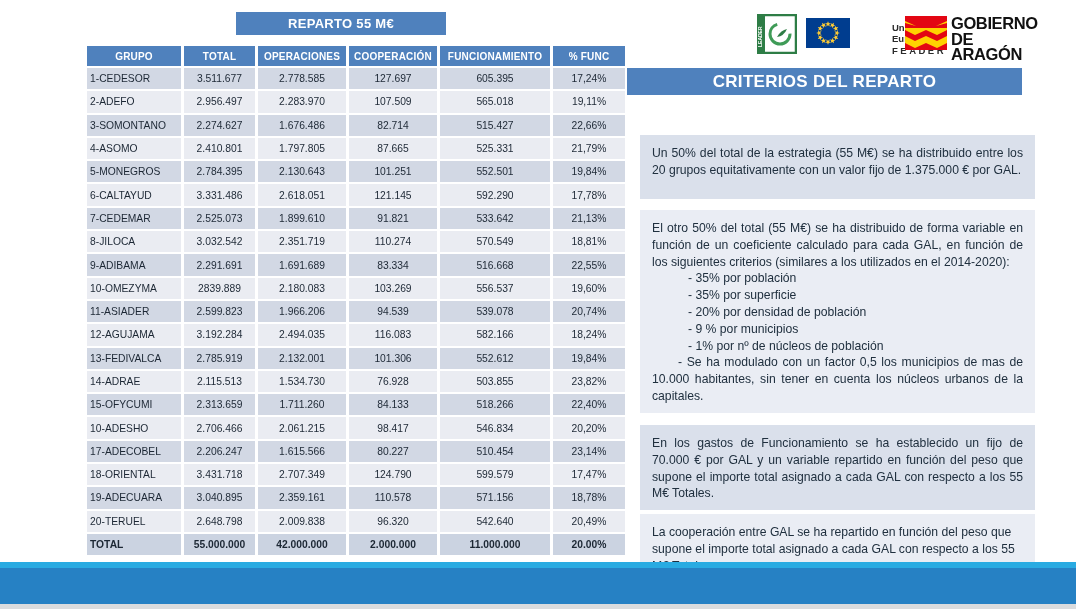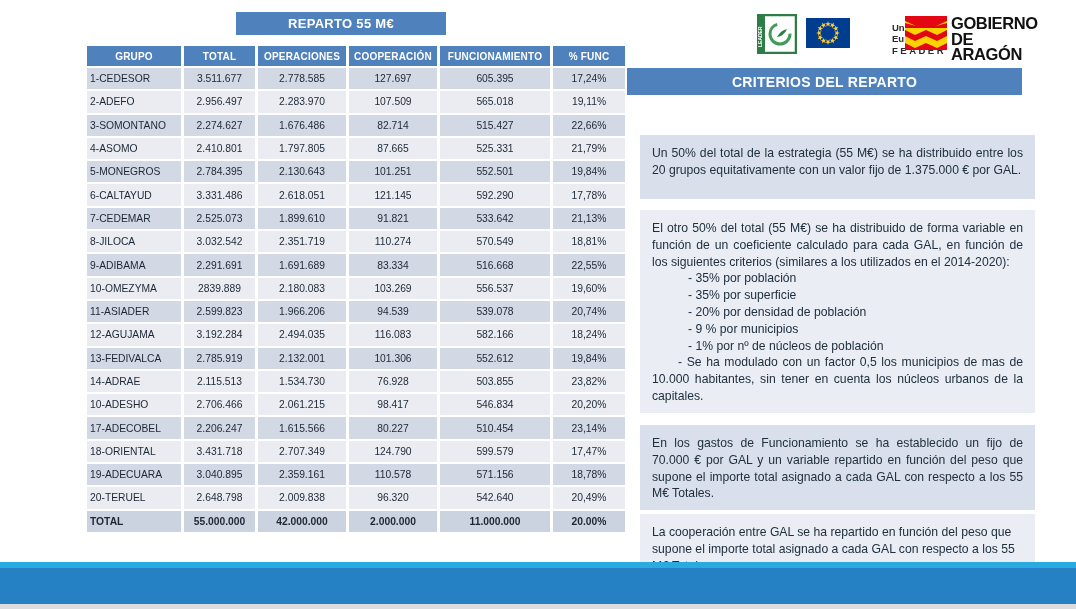--- a/index.html
+++ b/index.html
@@ -29,21 +29,21 @@
   table.reparto td { height:21.3px; text-align:center; padding:0 3px; }
   table.reparto td.cname { text-align:left; }
   tr.odd  td { background:#D2D8E4; }
   tr.even td { background:#EAECF2; }
   tr.total td { background:#CBD3E1; font-weight:bold; }
 
   
   .criterios { position:absolute; left:627px; top:68px; width:395px; }
   .crit-title {
     height:27px; background:#4F81BD; color:#fff; font-weight:bold;
-    font-size:14px; display:flex; align-items:center; justify-content:center;
+    font-size:17px; display:flex; align-items:center; justify-content:center;
     letter-spacing:.3px;
   }
   .blocks { position:relative; }
   .block {
     position:absolute; left:13px; width:395px; box-sizing:border-box;
     padding:10px 12px 8px 12px; font-size:12.2px; line-height:16.8px;
     color:#20303f;
   }
   .block.dark  { background:#DAE0EB; }
   .block.light { background:#EAEDF4; }
@@ -203,20 +203,28 @@
           <td>552.612</td>
           <td>19,84%</td>
         </tr>
         <tr class="even">
           <td class="cname">14-ADRAE</td>
           <td>2.115.513</td>
           <td>1.534.730</td>
           <td>76.928</td>
           <td>503.855</td>
           <td>23,82%</td>
+        </tr>
+        <tr class="odd">
+          <td class="cname">15-OFYCUMI</td>
+          <td>2.313.659</td>
+          <td>1.711.260</td>
+          <td>84.133</td>
+          <td>518.266</td>
+          <td>22,40%</td>
         </tr>
         <tr class="even">
           <td class="cname">10-ADESHO</td>
           <td>2.706.466</td>
           <td>2.061.215</td>
           <td>98.417</td>
           <td>546.834</td>
           <td>20,20%</td>
         </tr>
         <tr class="odd">

